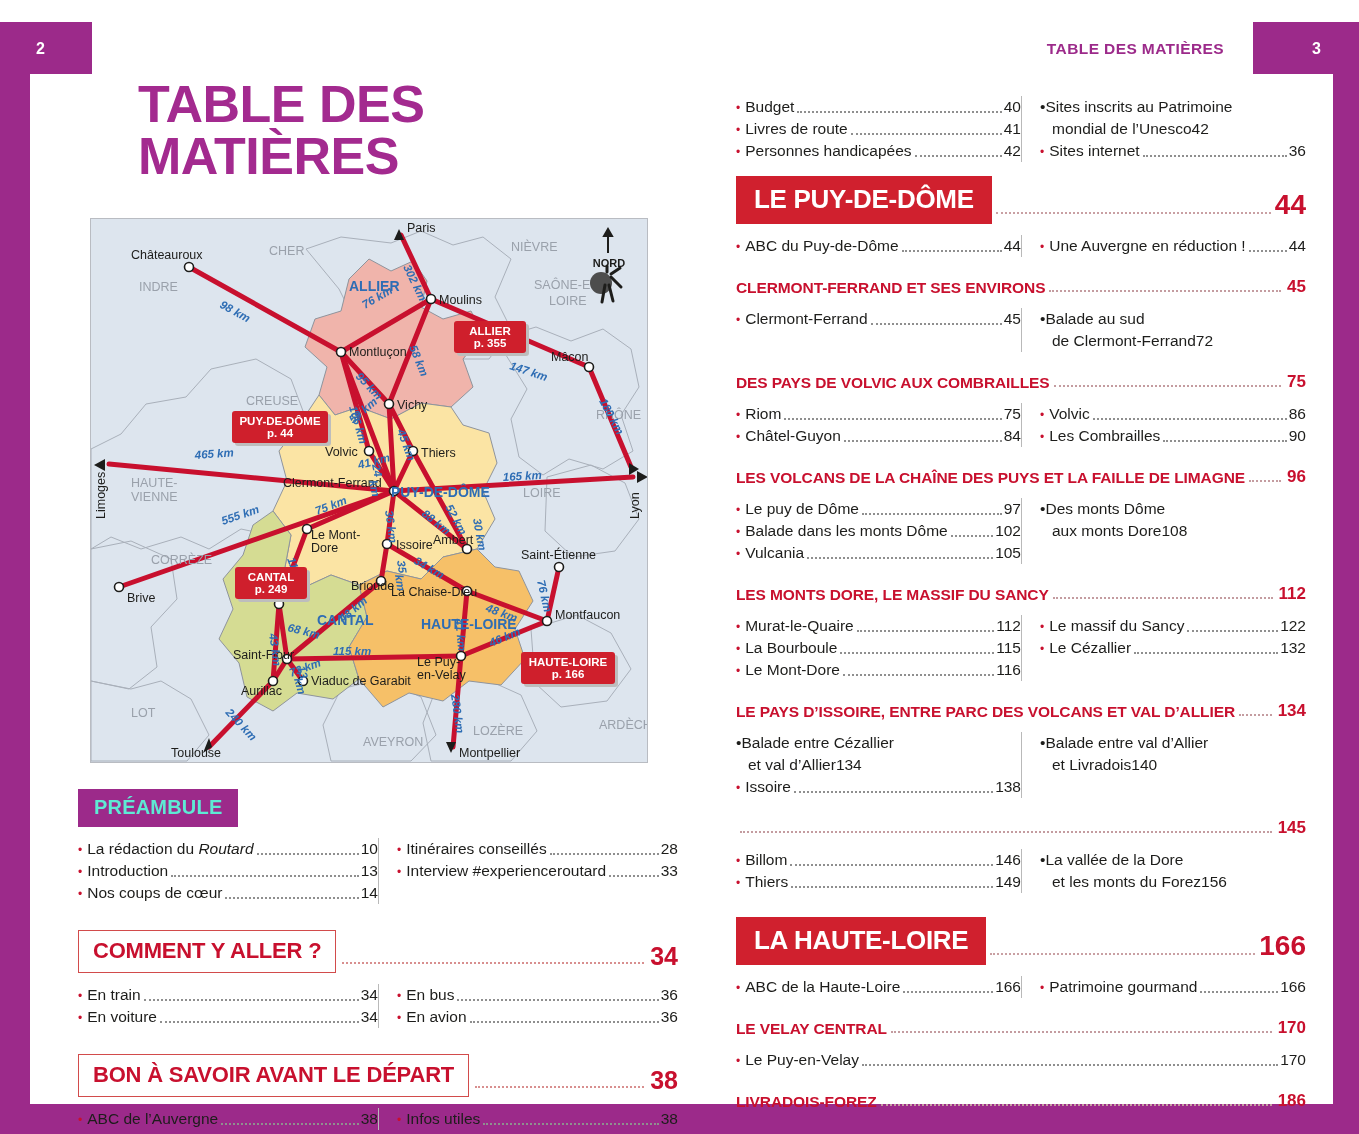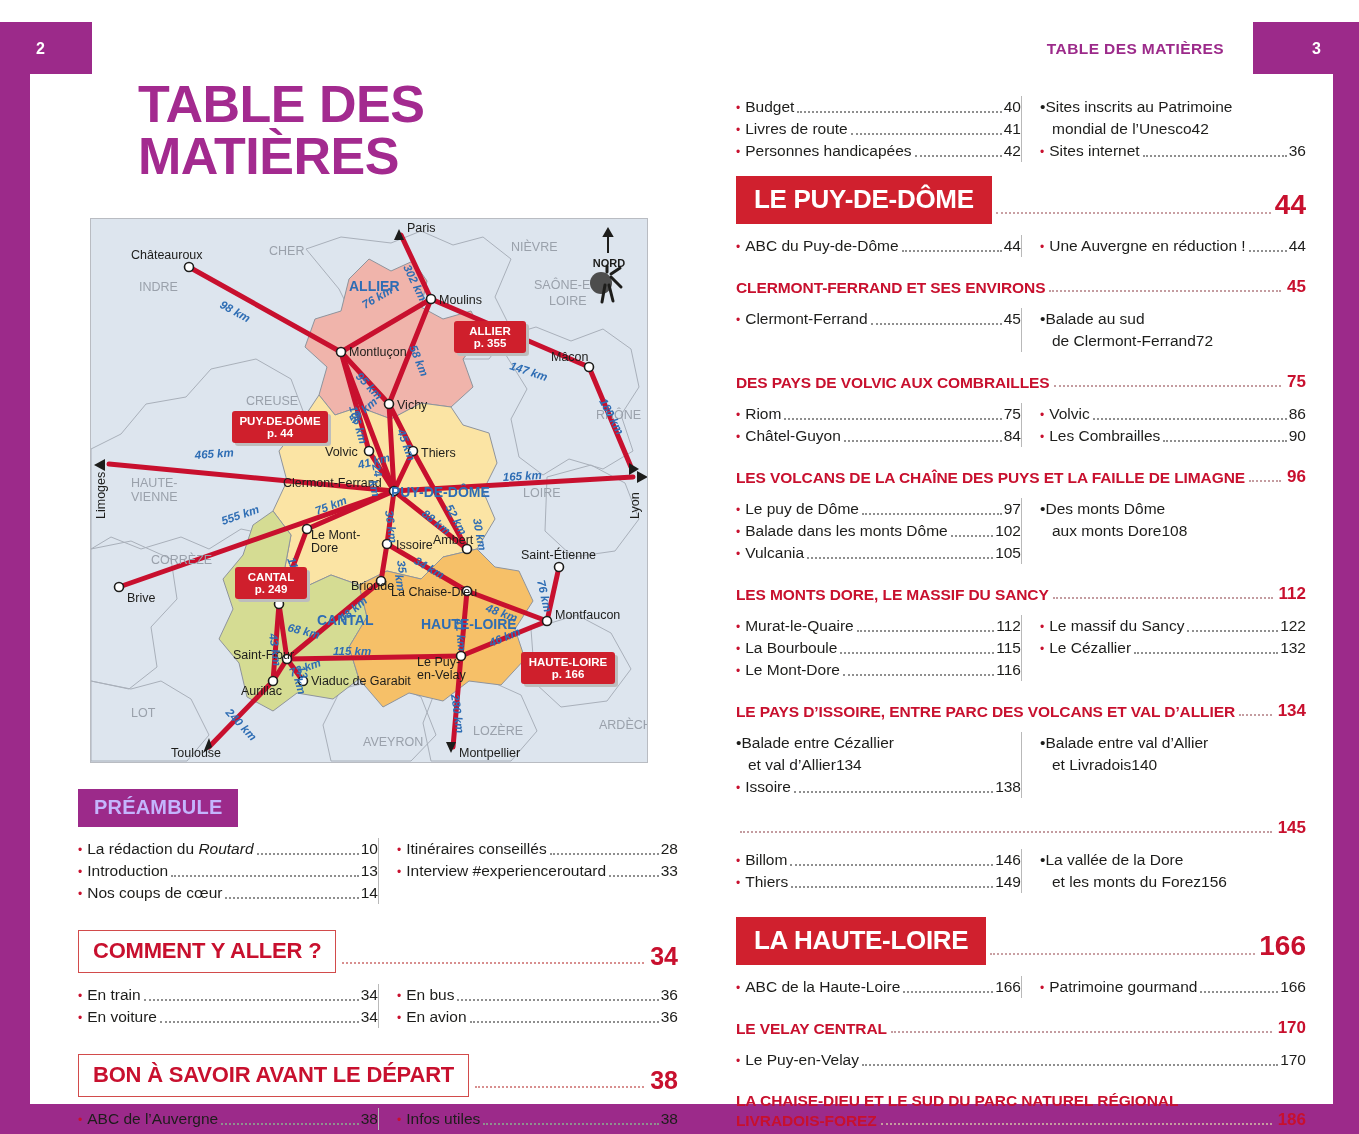--- a/index.html
+++ b/index.html
@@ -50,21 +50,21 @@
     width:558px; height:545px;
     border:1px solid #b9bcc2; background:#dfe6ee;
     overflow:hidden;
   }
   .map-svg { position:absolute; left:0; top:0; }
 
   
   .sec { margin-top:26px; }
 
   .badge-purple {
-    display:inline-block; background:#9c2a8a; color:#c4b5fd;
+    display:inline-block; background:#9c2a8a; color:#5eead4;
     font-size:20px; font-weight:bold; padding:7px 16px 8px 16px; letter-spacing:.2px;
   }
   .hdr-boxed-row { display:flex; align-items:flex-end; gap:0; }
   .badge-outline {
     display:inline-block; border:1.5px solid #d24b4b; color:#c8102e;
     font-size:22px; font-weight:bold; padding:7px 14px 8px 14px; letter-spacing:-.2px;
     white-space:nowrap;
   }
   .hdr-leader {
     flex:1; border-bottom:2.5px dotted #d88f8f; margin:0 6px 9px 6px; height:1px;
@@ -824,21 +824,20 @@
             <div class="entry">
               <span class="bullet">•</span>
               <span class="etext">Le Puy-en-Velay</span>
               <span class="eleader"></span>
               <span class="epage">170</span>
             </div>
           </div>
         </div>
 
         <div style="margin-top:20px">
-          <div class="subhdr-text">LA CHAISE-DIEU ET LE SUD DU PARC NATUREL RÉGIONAL</div>
           <div class="subhdr-row" style="margin-top:0">
             <div class="subhdr-text">LIVRADOIS-FOREZ</div>
             <div class="subhdr-leader"></div>
             <div class="subhdr-page">186</div>
           </div>
         </div>
 
       </div>
 
     </div>

